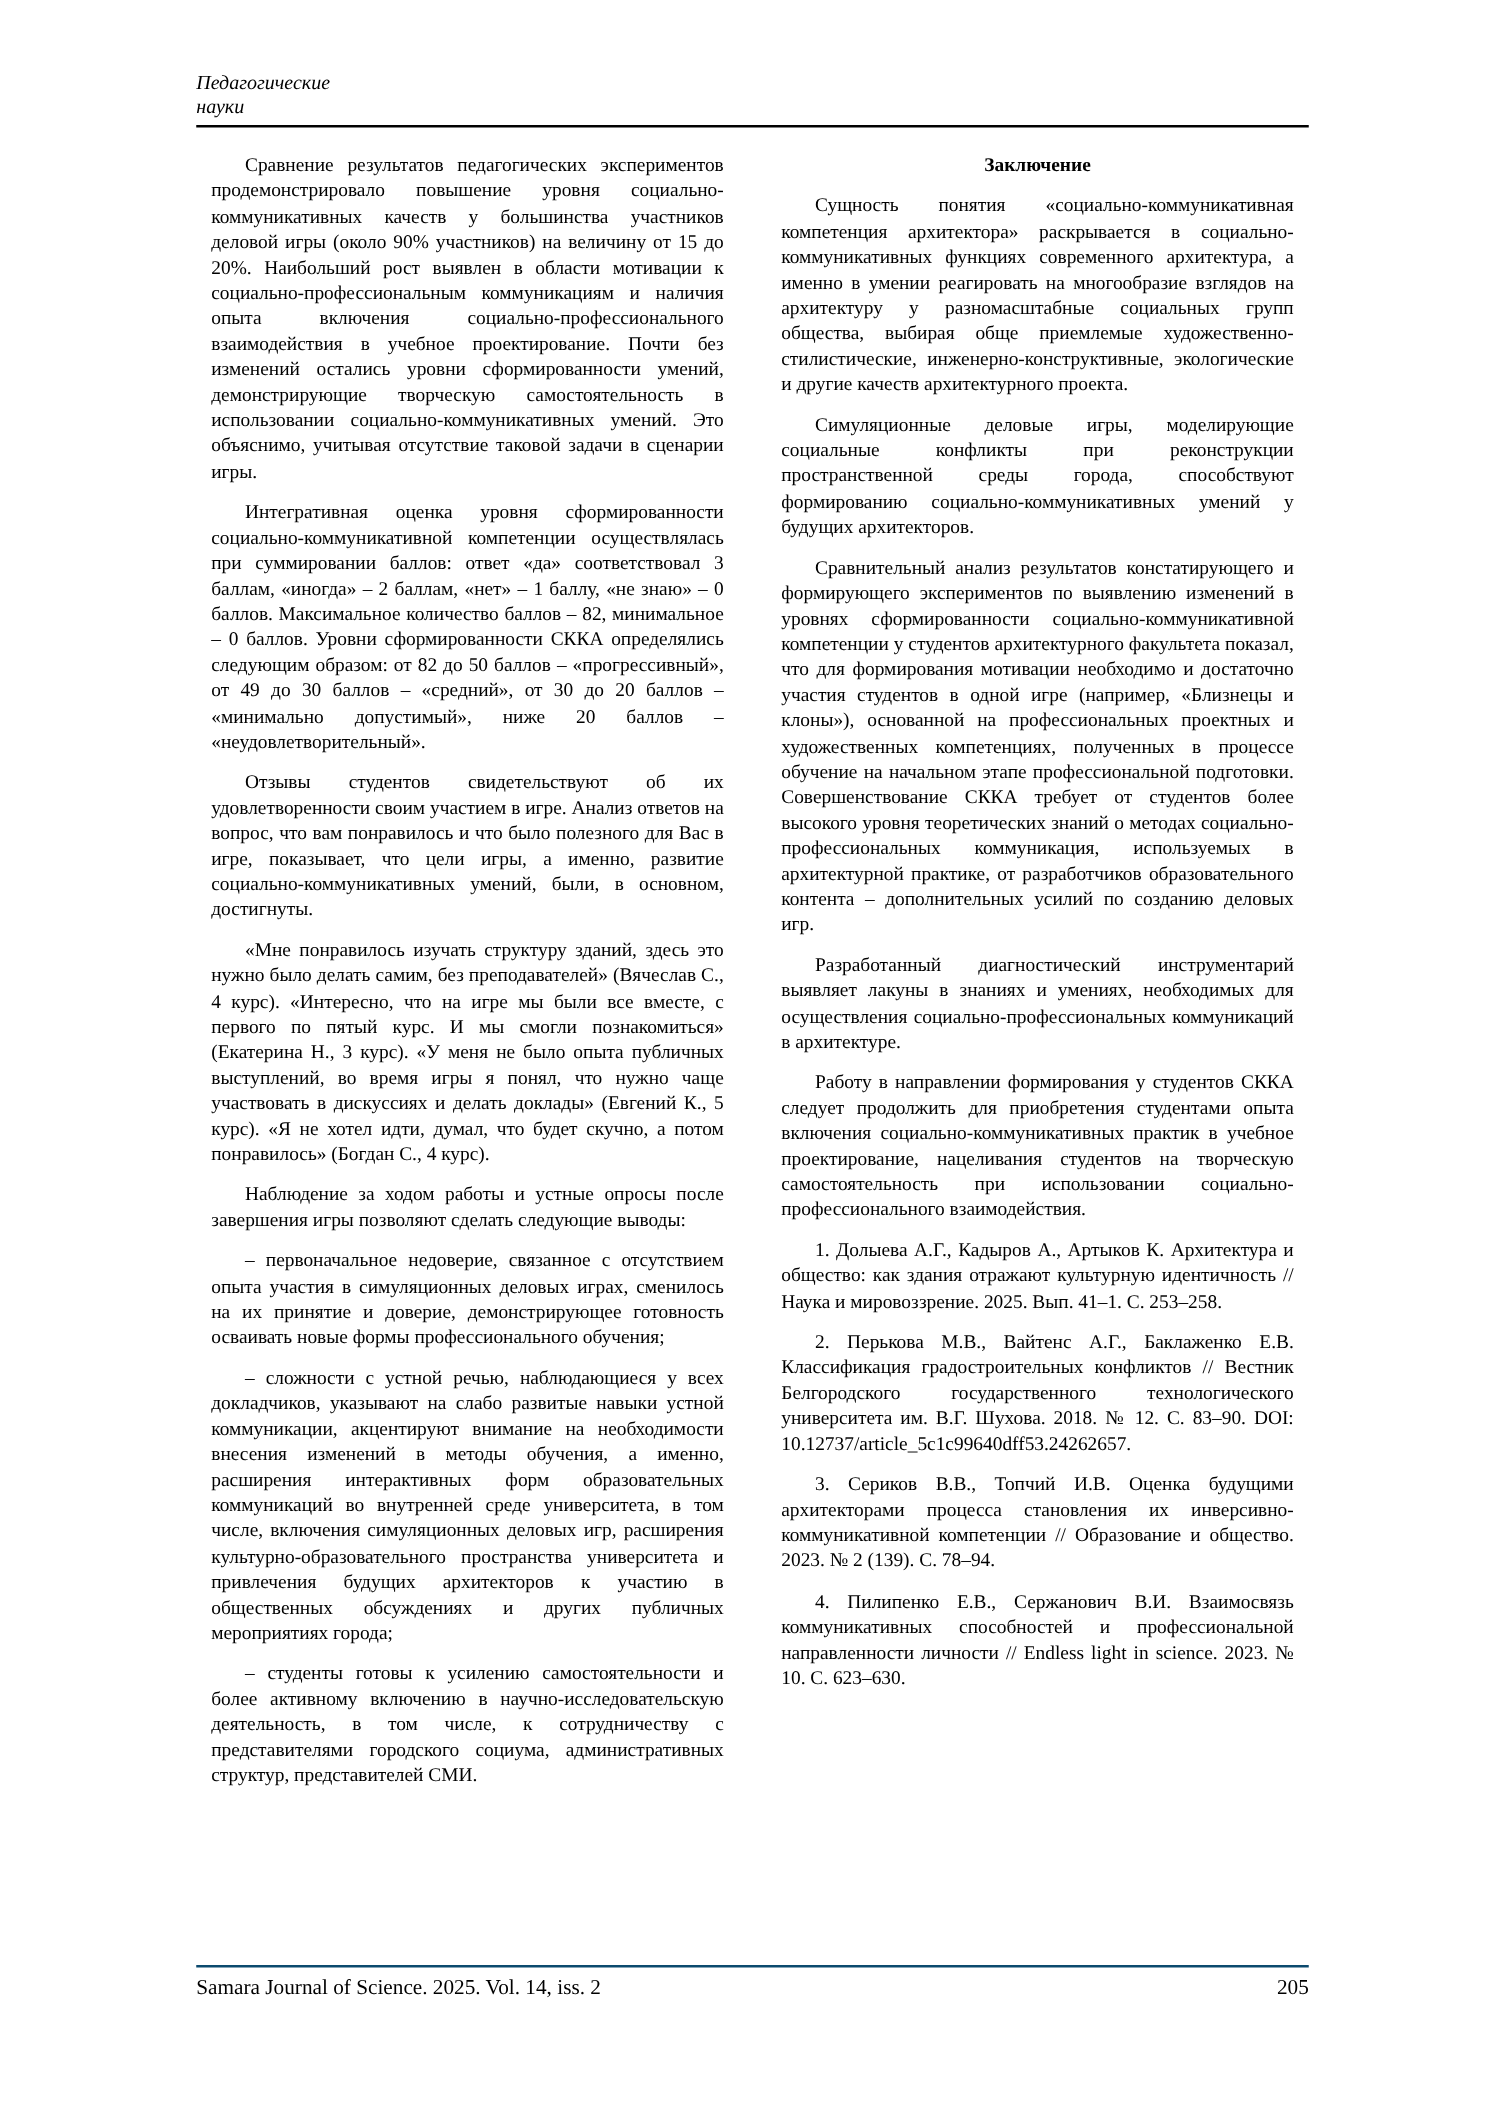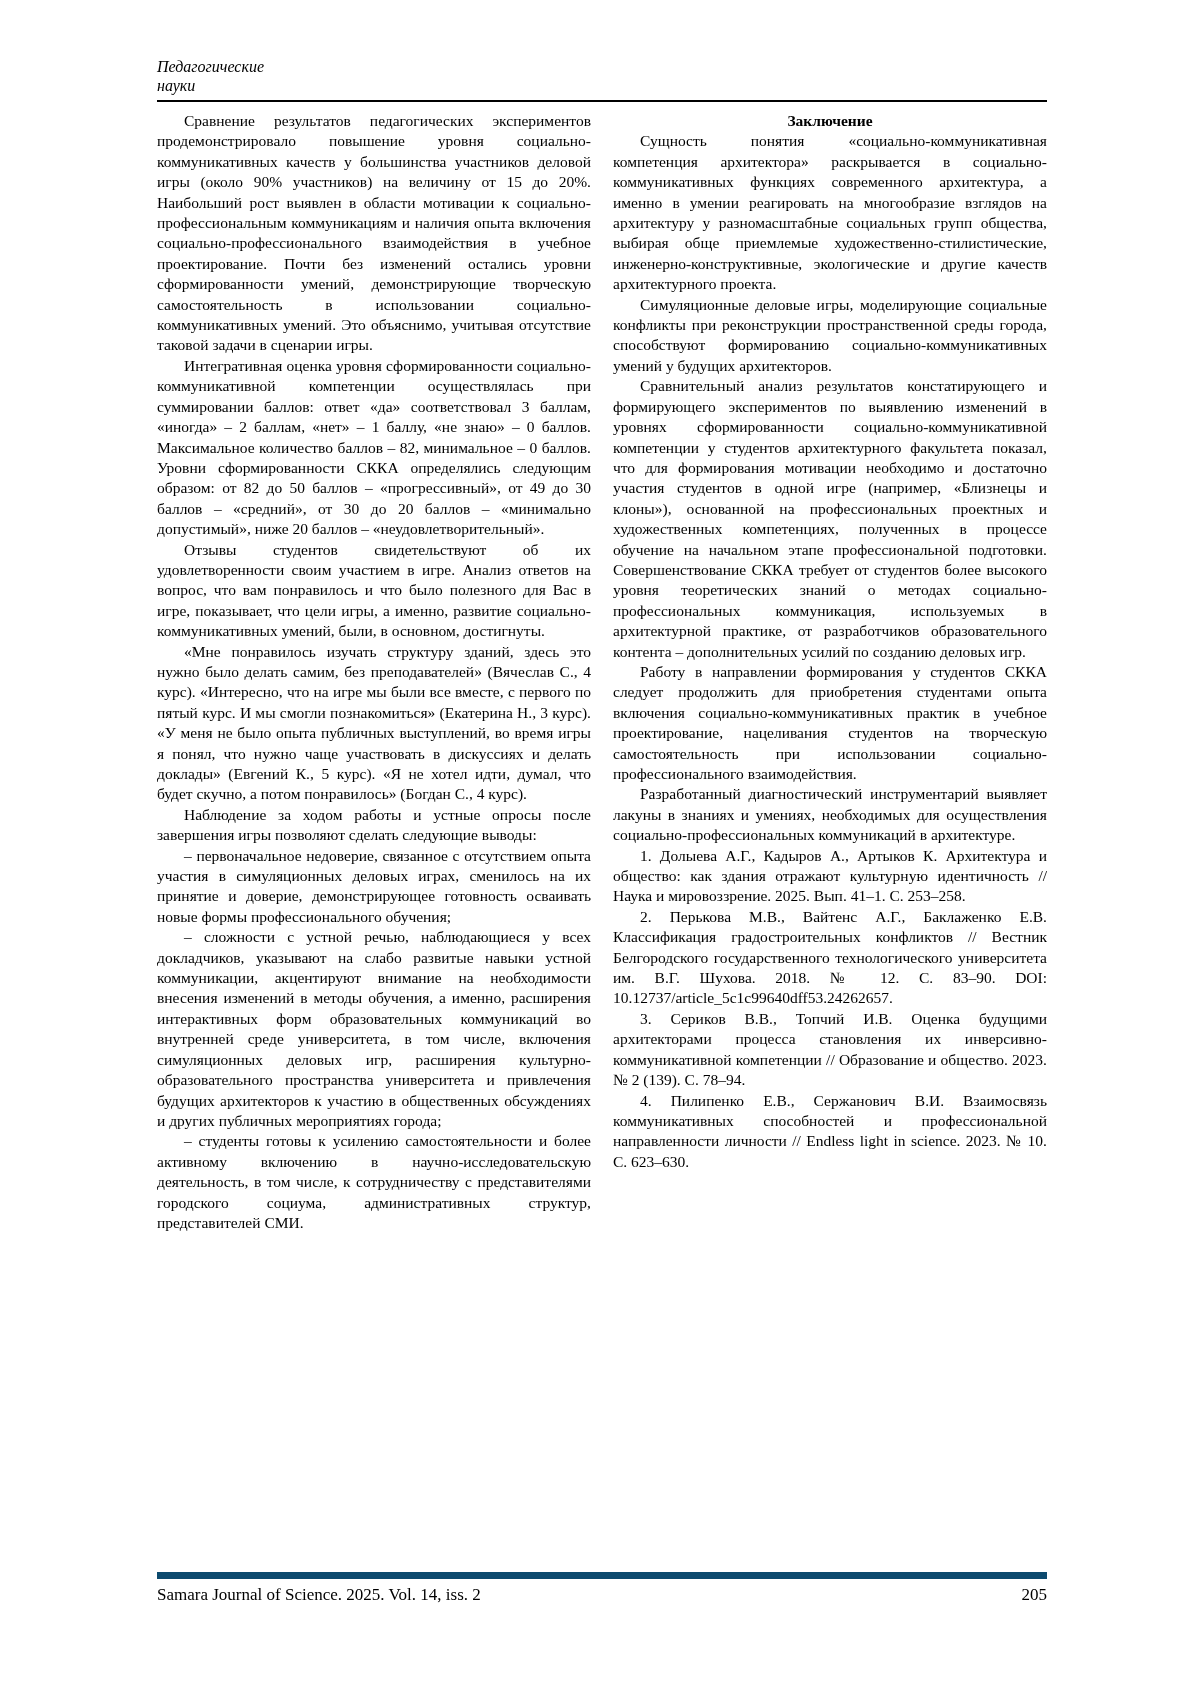--- a/index.html
+++ b/index.html
@@ -38,37 +38,37 @@
     margin-top: 9px;
   }
   .col {
     width: 434px;
     font-size: 15.5px;
     line-height: 20.4px;
     text-align: justify;
     hyphens: auto;
     -webkit-hyphens: auto;
   }
-  .col p { margin: 0; text-indent: 27px; }
+  .col p { margin: 12px; text-indent: 27px; }
   .heading-conclusion {
     font-weight: bold;
     text-align: center;
     text-indent: 0 !important;
   }
   .heading-sources {
     font-weight: bold;
     font-size: 16px;
     margin-top: 10px !important;
   }
   .page-footer {
     position: absolute;
     left: 155px;
     top: 1572px;
     width: 890px;
-    border-top: 7px solid #0c4a6e;
+    border-top: 2px solid #0c4a6e;
     padding-top: 6px;
     display: flex;
     justify-content: space-between;
     font-size: 17px;
     line-height: 20px;
   }
 </style>
 </head>
 <body>
 
@@ -93,22 +93,22 @@
         <p>– первоначальное недоверие, связанное с отсутствием опыта участия в симуляционных деловых играх, сменилось на их принятие и доверие, демонстрирующее готовность осваивать новые формы профессионального обучения;</p>
         <p>– сложности с устной речью, наблюдающиеся у всех докладчиков, указывают на слабо развитые навыки устной коммуникации, акцентируют внимание на необходимости внесения изменений в методы обучения, а именно, расширения интерактивных форм образовательных коммуникаций во внутренней среде университета, в том числе, включения симуляционных деловых игр, расширения культурно-образовательного пространства университета и привлечения будущих архитекторов к участию в общественных обсуждениях и других публичных мероприятиях города;</p>
         <p>– студенты готовы к усилению самостоятельности и более активному включению в научно-исследовательскую деятельность, в том числе, к сотрудничеству с представителями городского социума, административных структур, представителей СМИ.</p>
       </div>
 
       <div class="col">
         <p class="heading-conclusion">Заключение</p>
         <p>Сущность понятия «социально-коммуникативная компетенция архитектора» раскрывается в социально-коммуникативных функциях современного архитектура, а именно в умении реагировать на многообразие взглядов на архитектуру у разномасштабные социальных групп общества, выбирая обще приемлемые художественно-стилистические, инженерно-конструктивные, экологические и другие качеств архитектурного проекта.</p>
         <p>Симуляционные деловые игры, моделирующие социальные конфликты при реконструкции пространственной среды города, способствуют формированию социально-коммуникативных умений у будущих архитекторов.</p>
         <p>Сравнительный анализ результатов констатирующего и формирующего экспериментов по выявлению изменений в уровнях сформированности социально-коммуникативной компетенции у студентов архитектурного факультета показал, что для формирования мотивации необходимо и достаточно участия студентов в одной игре (например, «Близнецы и клоны»), основанной на профессиональных проектных и художественных компетенциях, полученных в процессе обучение на начальном этапе профессиональной подготовки. Совершенствование СККА требует от студентов более высокого уровня теоретических знаний о методах социально-профессиональных коммуникация, используемых в архитектурной практике, от разработчиков образовательного контента – дополнительных усилий по созданию деловых игр.</p>
+        <p>Разработанный диагностический инструментарий выявляет лакуны в знаниях и умениях, необходимых для осуществления социально-профессиональных коммуникаций в архитектуре.</p>
         <p>Работу в направлении формирования у студентов СККА следует продолжить для приобретения студентами опыта включения социально-коммуникативных практик в учебное проектирование, нацеливания студентов на творческую самостоятельность при использовании социально-профессионального взаимодействия.</p>
-        <p>Разработанный диагностический инструментарий выявляет лакуны в знаниях и умениях, необходимых для осуществления социально-профессиональных коммуникаций в архитектуре.</p>
         <p>1. Долыева А.Г., Кадыров А., Артыков К. Архитектура и общество: как здания отражают культурную идентичность // Наука и мировоззрение. 2025. Вып. 41–1. С. 253–258.</p>
         <p>2. Перькова М.В., Вайтенс А.Г., Баклаженко Е.В. Классификация градостроительных конфликтов // Вестник Белгородского государственного технологического университета им. В.Г. Шухова. 2018. № 12. С. 83–90. DOI: 10.12737/article_5c1c99640dff53.24262657.</p>
         <p>3. Сериков В.В., Топчий И.В. Оценка будущими архитекторами процесса становления их инверсивно-коммуникативной компетенции // Образование и общество. 2023. № 2 (139). С. 78–94.</p>
         <p>4. Пилипенко Е.В., Сержанович В.И. Взаимосвязь коммуникативных способностей и профессиональной направленности личности // Endless light in science. 2023. № 10. С. 623–630.</p>
       </div>
 
     </div>
   </div>
 
   <div class="page-footer">

